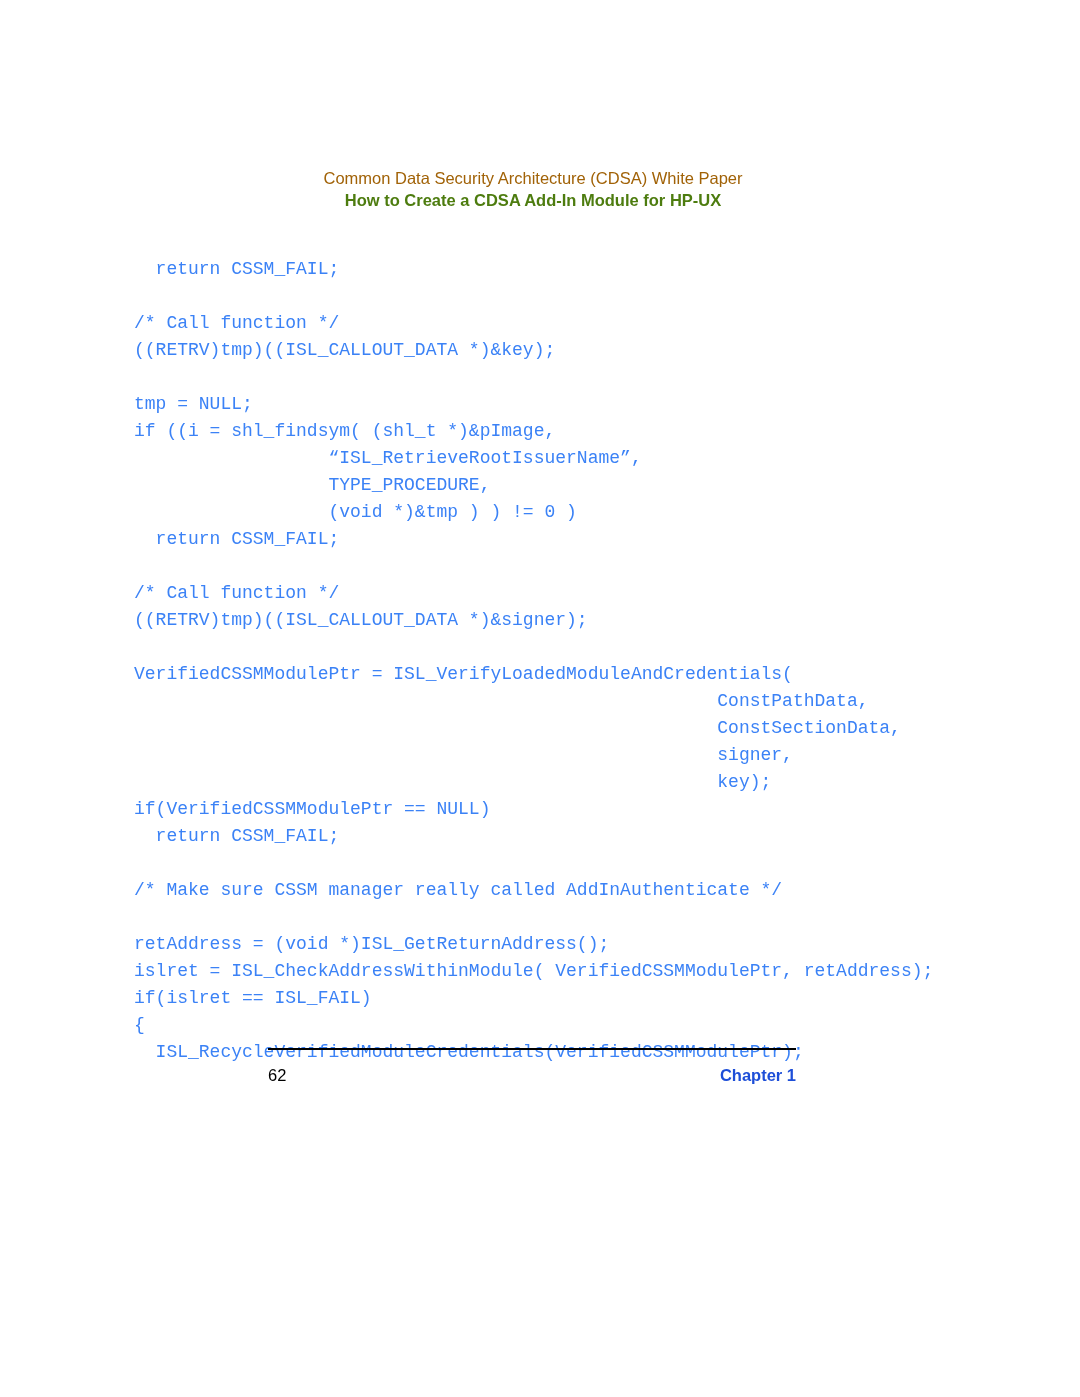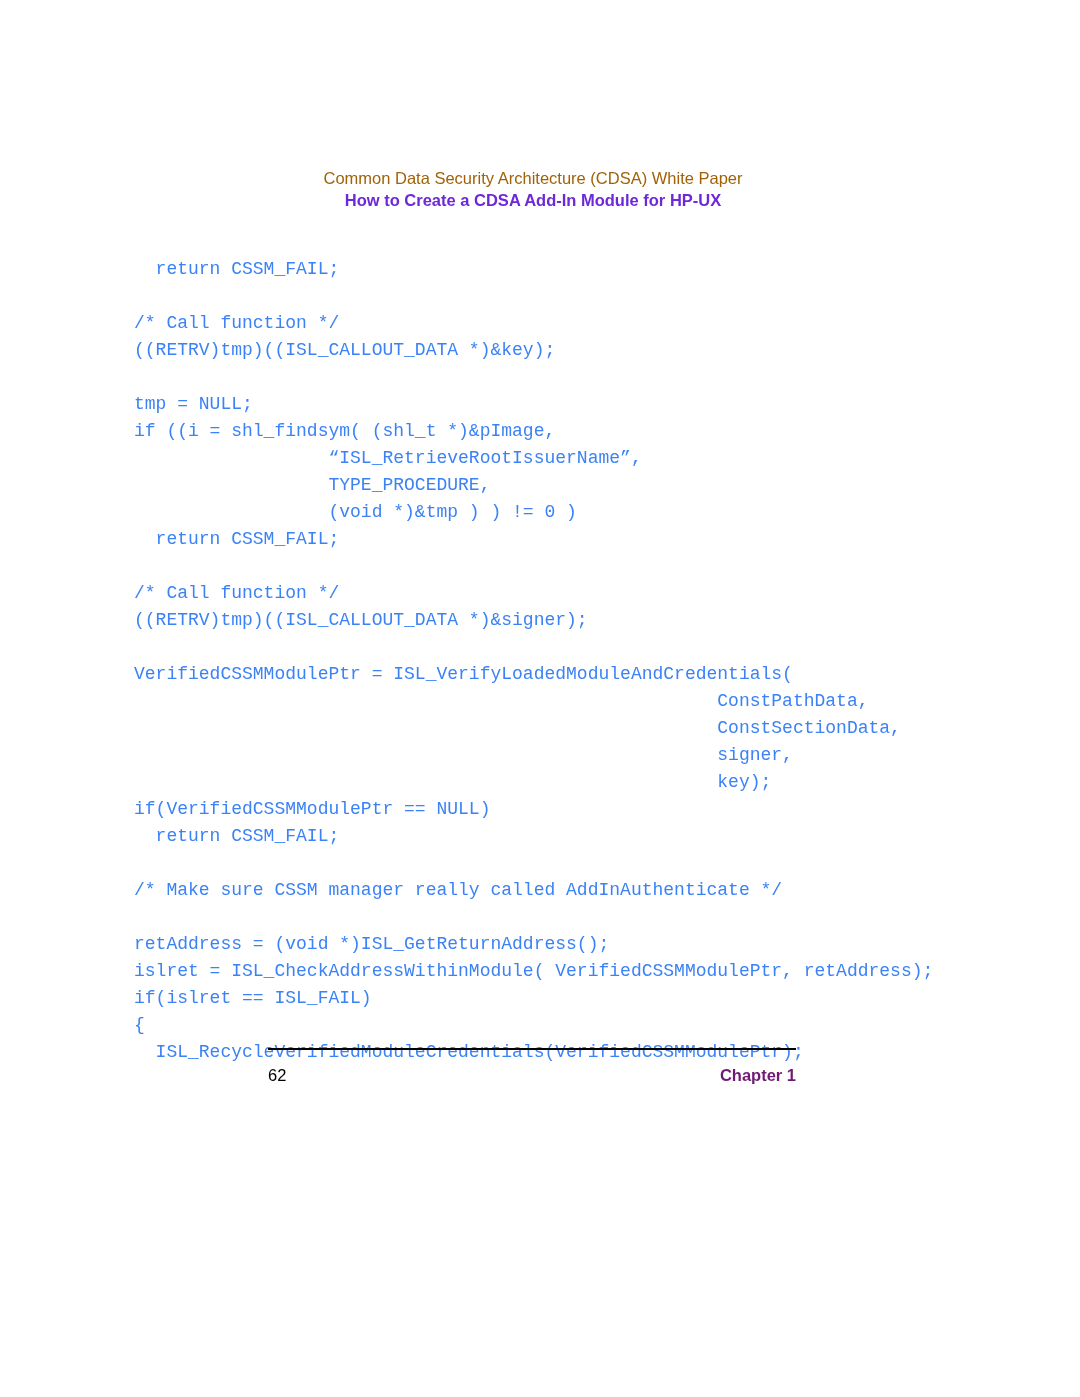--- a/index.html
+++ b/index.html
@@ -24,21 +24,21 @@
     width: 530px;
     text-align: center;
   }
   .header-title {
     color: #a16207;
     font-size: 16.5px;
     font-family: Arial, Helvetica, sans-serif;
     line-height: 1.3;
   }
   .header-subtitle {
-    color: #6d28d9;
+    color: #4d7c0f;
     font-size: 16.5px;
     font-weight: bold;
     font-family: Arial, Helvetica, sans-serif;
     margin-top: 2px;
   }
   .code-block {
     position: absolute;
     top: 238px;
     left: 134px;
     width: 760px;
@@ -63,21 +63,21 @@
     font-family: Arial, Helvetica, sans-serif;
     font-size: 16.5px;
   }
   .page-number {
     font-weight: normal;
     color: #000000;
   }
   .chapter {
     float: right;
     font-weight: bold;
-    color: #701a75;
+    color: #1d4ed8;
     margin-left: 24px;
   }
 </style>
 </head>
 <body>
 
 <div class="page">
 
   <div class="header">
     <div class="header-title">Common Data Security Architecture (CDSA) White Paper</div>

